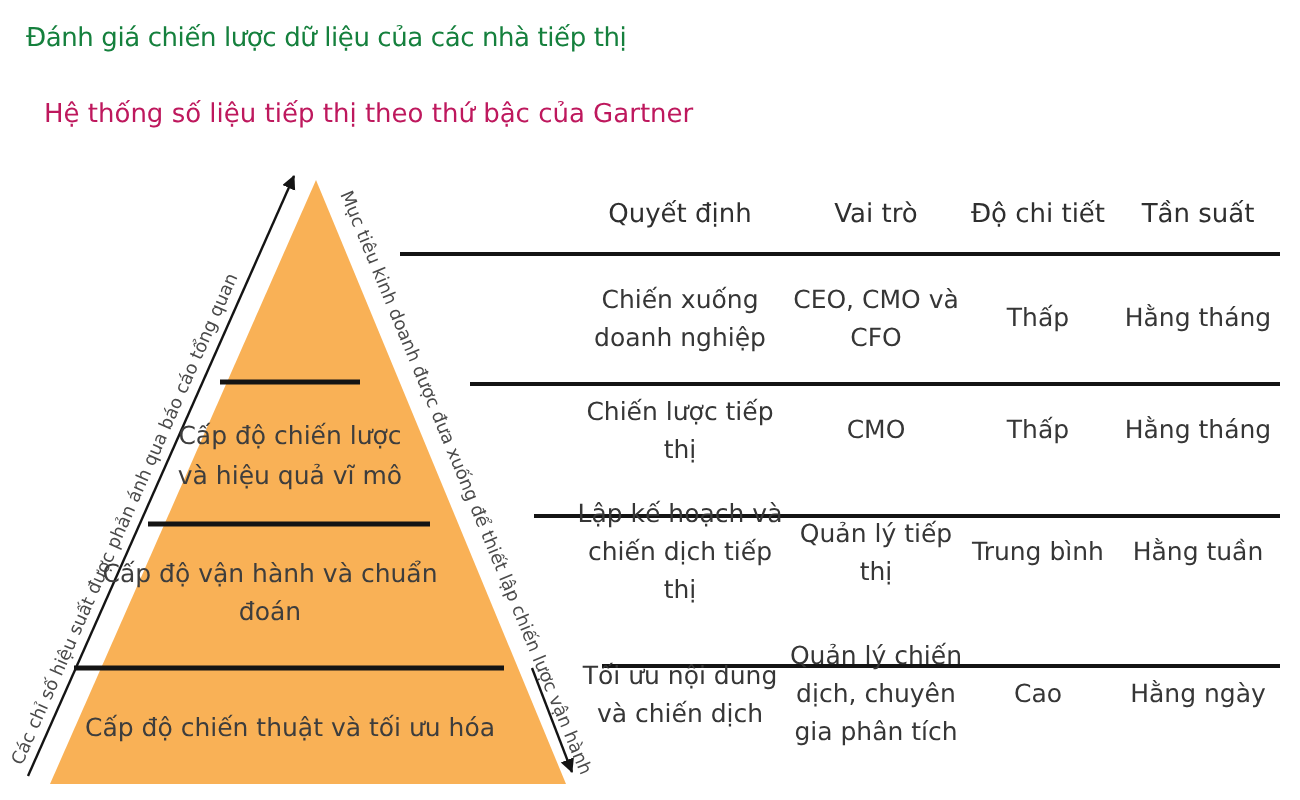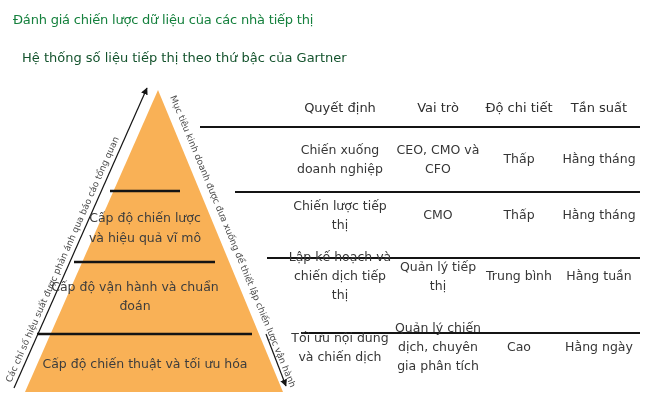--- a/index.html
+++ b/index.html
@@ -6,21 +6,21 @@
   .canvas{
     position:relative;width:650px;height:400px;background:#ffffff;overflow:hidden;
     font-family:"DejaVu Sans","Liberation Sans",sans-serif;color:#333;
   }
   .page-title{
     position:absolute;left:13px;top:12px;margin:0;
     font-size:13px;font-weight:400;color:#15803d;letter-spacing:-0.2px;white-space:nowrap;
   }
   .page-subtitle{
     position:absolute;left:22px;top:50px;
-    font-size:13px;color:#14532d;white-space:nowrap;
+    font-size:13px;color:#be185d;white-space:nowrap;
   }
   .diagram-svg{position:absolute;left:0;top:0;}
   .pyr-label{
     position:absolute;display:flex;align-items:center;justify-content:center;
     text-align:center;font-size:12.5px;line-height:1.55;color:#3d3d3d;
   }
   .tbl{position:absolute;left:288px;top:88px;width:356px;}
   .tbl-row{display:flex;align-items:center;}
   .tbl-cell{
     display:flex;align-items:center;justify-content:center;text-align:center;

